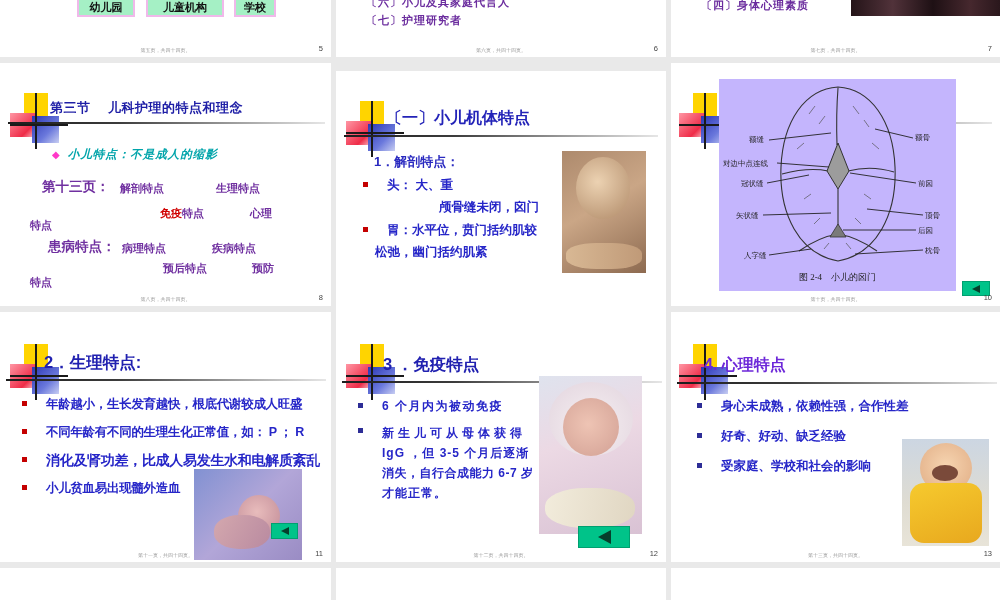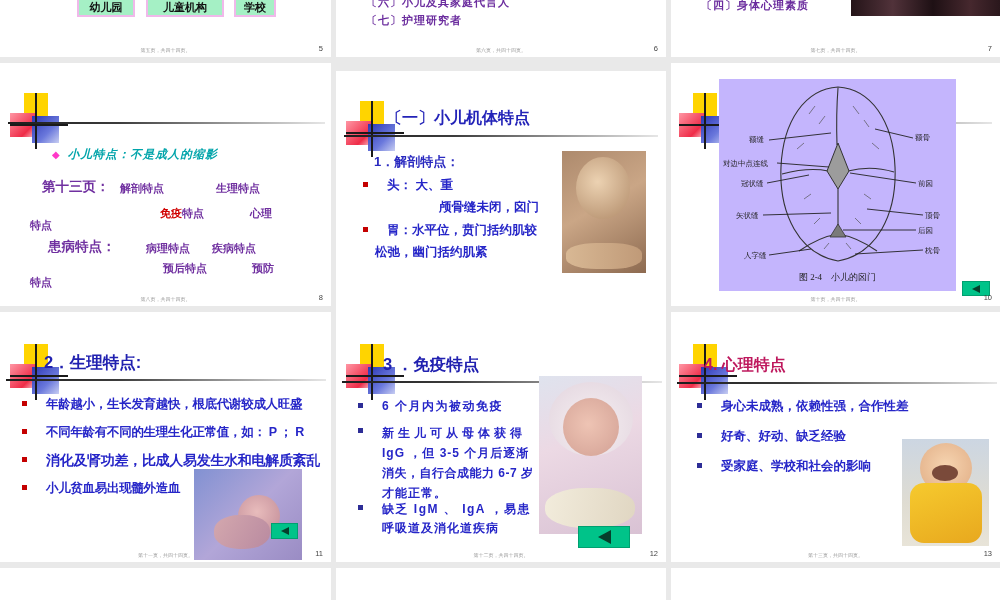--- a/index.html
+++ b/index.html
@@ -69,34 +69,35 @@
 
   <div class="slide" style="left:0;top:63px;width:331px;height:243px;">
     <div class="logo" style="left:10px;top:30px;">
       <div class="sq-y"></div>
         <div class="sq-r"></div>
         <div class="sq-b"></div>
         <div class="vline"></div>
         <div class="hline"></div>
     </div>
     <div class="rule" style="left:8px;top:59px;width:317px;"></div>
+    <div style="position:absolute;left:50px;top:36px;font-size:13px;font-weight:bold;color:#1e1ea6;white-space:pre;letter-spacing:0.5px;">第三节　 儿科护理的特点和理念</div>
     <div style="position:absolute;left:52px;top:84px;display:flex;gap:8px;align-items:center;">
       <span style="color:#ff38c8;font-size:10px;">◆</span>
       <span style="color:#00a4aa;font-style:italic;font-weight:bold;font-size:11.5px;letter-spacing:1px;">小儿特点：不是成人的缩影</span>
     </div>
     <div class="purple" style="position:absolute;left:42px;top:115px;font-size:13.5px;">第十三页：</div>
     <div class="purple" style="position:absolute;left:120px;top:118px;font-size:11px;">解剖特点</div>
     <div class="purple" style="position:absolute;left:216px;top:118px;font-size:11px;">生理特点</div>
     <div style="position:absolute;left:160px;top:143px;font-size:11px;font-weight:bold;">
       <span style="color:#d00000;">免疫</span><span class="purple">特点</span>
     </div>
     <div class="purple" style="position:absolute;left:250px;top:143px;font-size:11px;">心理</div>
     <div class="purple" style="position:absolute;left:30px;top:155px;font-size:11px;">特点</div>
     <div class="purple" style="position:absolute;left:48px;top:175px;font-size:13.5px;">患病特点：</div>
-    <div class="purple" style="position:absolute;left:122px;top:178px;font-size:11px;margin-left:24px;">病理特点</div>
+    <div class="purple" style="position:absolute;left:122px;top:178px;font-size:11px;">病理特点</div>
     <div class="purple" style="position:absolute;left:212px;top:178px;font-size:11px;">疾病特点</div>
     <div class="purple" style="position:absolute;left:163px;top:198px;font-size:11px;">预后特点</div>
     <div class="purple" style="position:absolute;left:252px;top:198px;font-size:11px;">预防</div>
     <div class="purple" style="position:absolute;left:30px;top:212px;font-size:11px;">特点</div>
     <div class="footer">第八页，共四十四页。</div>
     <div class="pagenum">8</div>
   </div>
 
   <div class="slide" style="left:336px;top:71px;width:330px;height:307px;">
     <div class="logo" style="left:10px;top:30px;">
@@ -236,27 +237,20 @@
     </div>
     <div class="brow" style="left:22px;top:111px;">
       <div class="sq navy"></div>
       <div style="font-size:12px;">
         <div class="btxt" style="letter-spacing:4px;line-height:20px;">新生儿可从母体获得</div>
         <div class="btxt" style="letter-spacing:1px;line-height:20px;">IgG ，但 3-5 个月后逐渐</div>
         <div class="btxt" style="letter-spacing:0.5px;line-height:20px;">消失，自行合成能力 6-7 岁</div>
         <div class="btxt" style="letter-spacing:1px;line-height:20px;">才能正常。</div>
       </div>
     </div>
-    <div class="brow" style="left:22px;top:188px;">
-      <div class="sq navy"></div>
-      <div style="font-size:12px;">
-        <div class="btxt" style="letter-spacing:1.5px;line-height:19px;">缺乏 IgM 、 IgA ，易患</div>
-        <div class="btxt" style="letter-spacing:1px;line-height:19px;">呼吸道及消化道疾病</div>
-      </div>
-    </div>
     <div class="photo" style="left:203px;top:64px;width:103px;height:158px;background:linear-gradient(160deg,#dfe3ee 0%,#ecd9e4 40%,#d9c2d4 100%);">
       <div class="blob" style="left:10px;top:6px;width:84px;height:74px;background:radial-gradient(circle at 50% 60%,#f6f0f2,#e2d4de);"></div>
       <div class="blob" style="left:24px;top:22px;width:56px;height:58px;background:radial-gradient(circle at 45% 45%,#eec4b4,#d2a094);"></div>
       <div class="blob" style="left:6px;bottom:6px;width:90px;height:40px;border-radius:45%;background:linear-gradient(100deg,#f2ecdc,#e0d6c2);"></div>
     </div>
     <div class="greenbtn" style="left:242px;top:214px;width:52px;height:22px;">
       <div class="tri big"></div>
     </div>
     <div class="footer">第十二页，共四十四页。</div>
     <div class="pagenum">12</div>
@@ -264,21 +258,21 @@
 
   <div class="slide" style="left:671px;top:312px;width:329px;height:250px;">
     <div class="logo" style="left:8px;top:32px;">
       <div class="sq-y"></div>
         <div class="sq-r"></div>
         <div class="sq-b"></div>
         <div class="vline"></div>
         <div class="hline"></div>
     </div>
     <div class="rule" style="left:6px;top:70px;width:320px;"></div>
-    <div style="position:absolute;left:33px;top:43px;font-size:16px;font-weight:bold;color:#be185d;">4. 心理特点</div>
+    <div style="position:absolute;left:33px;top:43px;font-size:16px;font-weight:bold;color:#6d28d9;">4. 心理特点</div>
     <div class="brow" style="left:26px;top:86px;">
       <div class="sq navy"></div>
       <div class="btxt" style="font-size:12.5px;">身心未成熟，依赖性强，合作性差</div>
     </div>
     <div class="brow" style="left:26px;top:116px;">
       <div class="sq navy"></div>
       <div class="btxt" style="font-size:12.5px;">好奇、好动、缺乏经验</div>
     </div>
     <div class="brow" style="left:26px;top:146px;">
       <div class="sq navy"></div>

